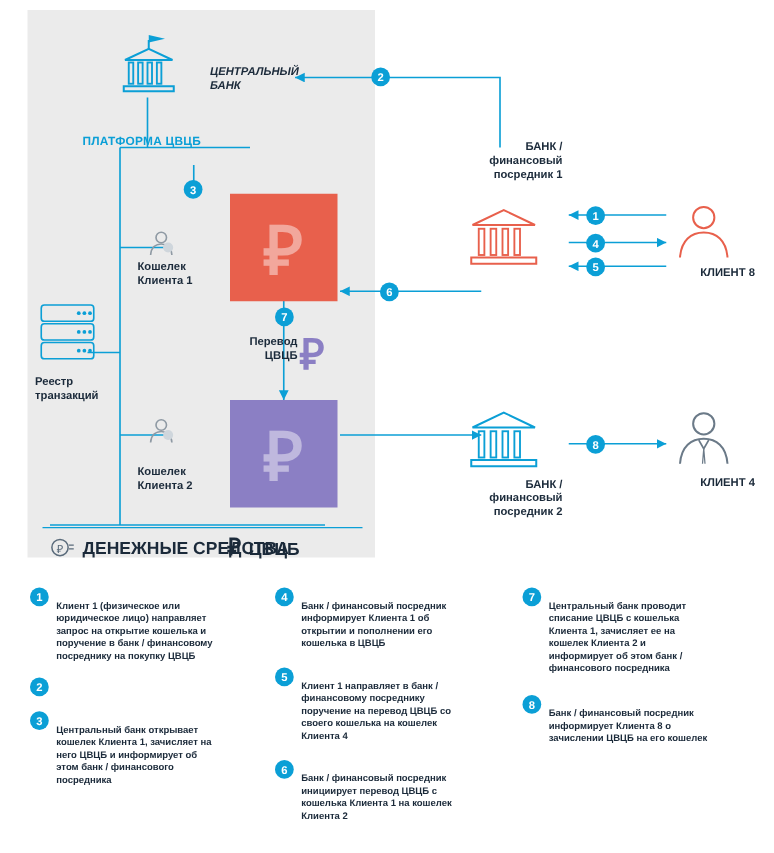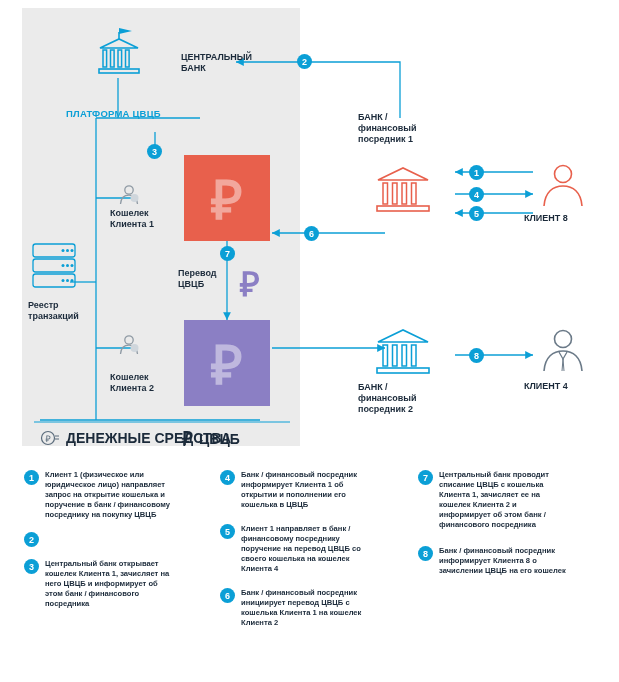--- a/index.html
+++ b/index.html
@@ -47,21 +47,21 @@
   }
 
   
   .lbl {
     font-size: 9px;
     line-height: 1.2;
     font-weight: bold;
     color: #1b2a3a;
   }
   .lbl-blue { color: #0b9fd6; font-size: 9.5px; letter-spacing: .2px; }
-  .lbl-center { text-align: left; }
+  .lbl-center { text-align: right; }
 
   
   .num {
     width: 15px; height: 15px;
     border-radius: 50%;
     background: #0b9fd6;
     color: #fff;
     font-size: 9px;
     font-weight: bold;
     display: flex; align-items: center; justify-content: center;
@@ -79,20 +79,21 @@
     display: flex;
     gap: 6px;
     align-items: flex-start;
   }
   .cap-text {
     font-size: 7.6px;
     line-height: 1.32;
     font-weight: bold;
     color: #1b2a3a;
     width: 128px;
+    margin-top: 10px;
   }
   .col { position: absolute; }
 
   svg { display: block; }
   .ico { position: absolute; }
 </style>
 </head>
 <body>
 
 <div id="stage">
@@ -148,37 +149,37 @@
       <path d="M25 6 L25 14" stroke="#0b9fd6" stroke-width="1.6"></path>
       <path d="M25 2 L38 5 L25 8 Z" fill="#0b9fd6"></path>
       <path d="M6 22 L25 13 L44 22 Z" fill="none" stroke="#0b9fd6" stroke-width="1.6"></path>
       <rect x="9" y="24" width="3.6" height="17" fill="none" stroke="#0b9fd6" stroke-width="1.5"></rect>
       <rect x="16.5" y="24" width="3.6" height="17" fill="none" stroke="#0b9fd6" stroke-width="1.5"></rect>
       <rect x="24" y="24" width="3.6" height="17" fill="none" stroke="#0b9fd6" stroke-width="1.5"></rect>
       <rect x="31.5" y="24" width="3.6" height="17" fill="none" stroke="#0b9fd6" stroke-width="1.5"></rect>
       <rect x="5" y="43" width="40" height="4" fill="none" stroke="#0b9fd6" stroke-width="1.6"></rect>
     </svg>
   </div>
-  <div class="abs lbl" style="left:181px;top:52px;width:110px;">
+  <div class="abs lbl" style="left:168px;top:52px;width:110px;font-style:italic;">
     <div>ЦЕНТРАЛЬНЫЙ</div>
     <div>БАНК</div>
   </div>
 
   <div class="abs lbl lbl-blue" style="left:66px;top:108px;">ПЛАТФОРМА ЦВЦБ</div>
 
   <div class="abs sq sq-red" style="left:184px;top:155px;">
     <div class="ruble">₽</div>
   </div>
 
   <div class="abs sq sq-purple" style="left:184px;top:320px;">
     <div class="ruble">₽</div>
   </div>
 
   <div class="abs" style="left:240px;top:268px;font-family:'Liberation Serif',serif;font-size:34px;font-weight:bold;color:#8b7fc4;line-height:1;">₽</div>
-  <div class="abs lbl" style="left:178px;top:268px;width:60px;text-align:left;">
+  <div class="abs lbl" style="left:178px;top:268px;width:60px;text-align:right;">
     <div>Перевод</div>
     <div>ЦВЦБ</div>
   </div>
 
   <div class="abs ico" style="left:116px;top:182px;">
     <svg width="26" height="26" viewBox="0 0 26 26">
       <circle cx="13" cy="8" r="4.2" fill="none" stroke="#8f9aa4" stroke-width="1.3"></circle>
       <path d="M4.5 22 C5 15.5 9 13.2 13 13.2 C17 13.2 21 15.5 21.5 22" fill="none" stroke="#8f9aa4" stroke-width="1.3"></path>
       <circle cx="18.5" cy="16" r="4" fill="#cfd6dc"></circle>
     </svg>

